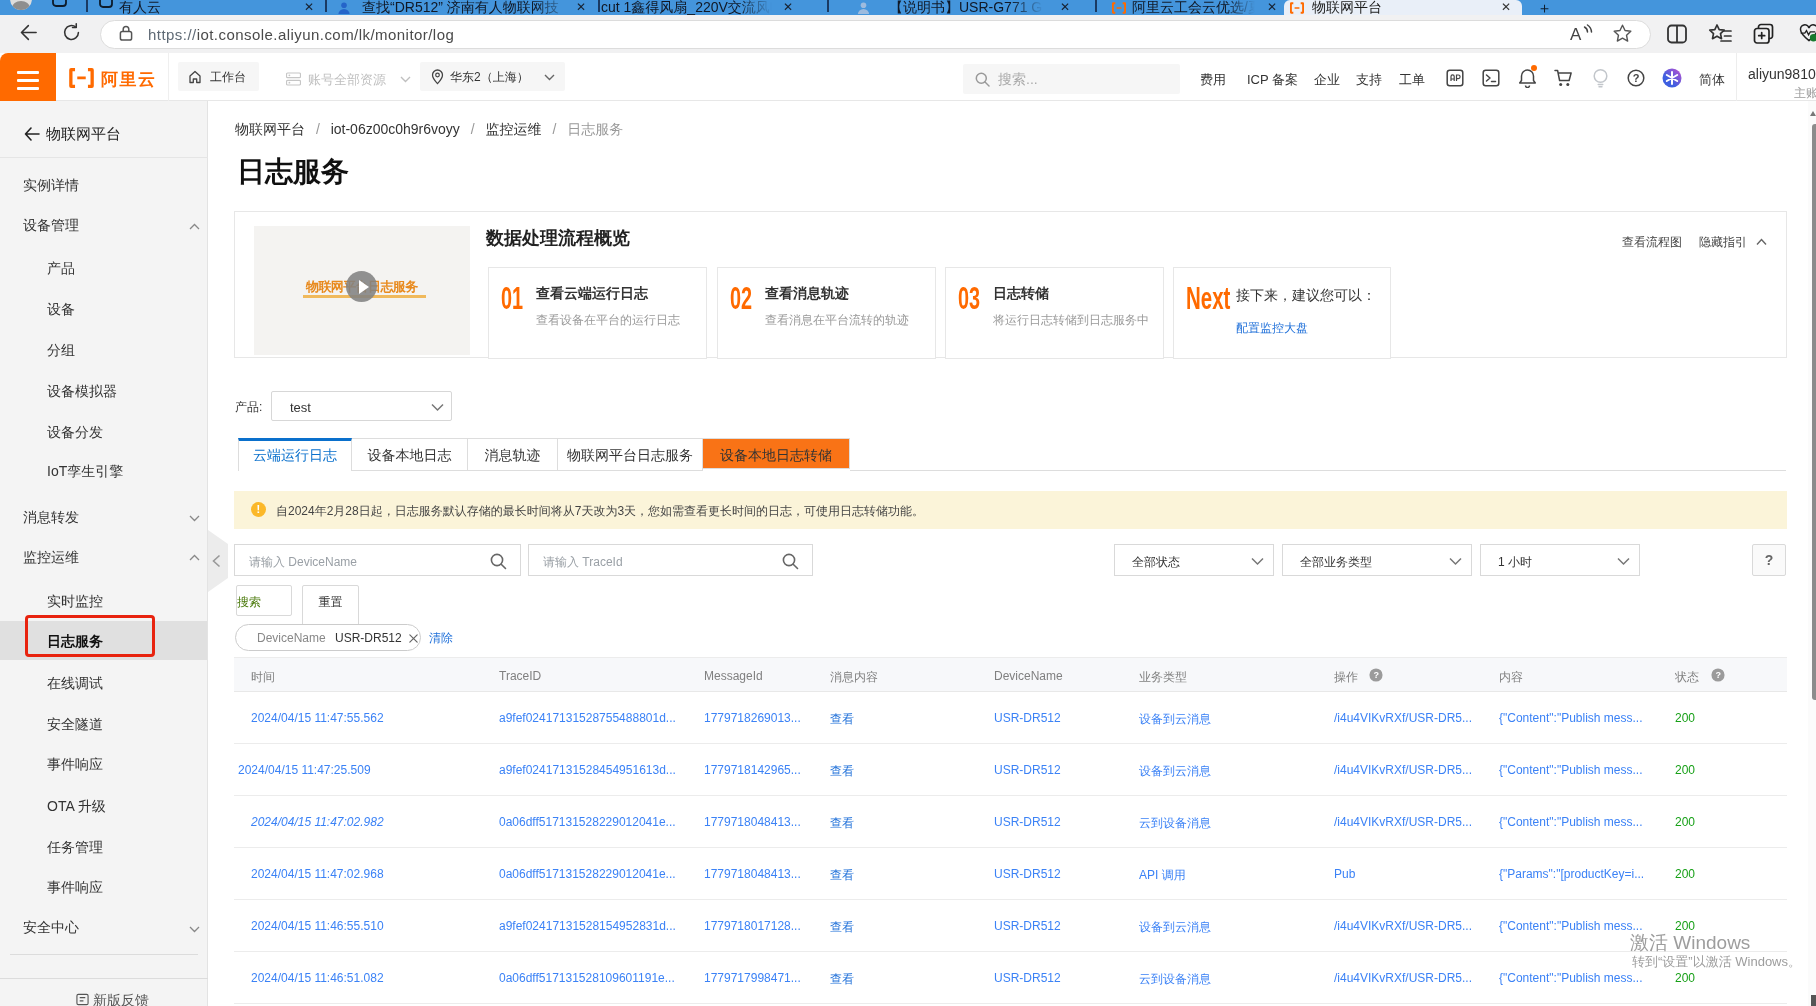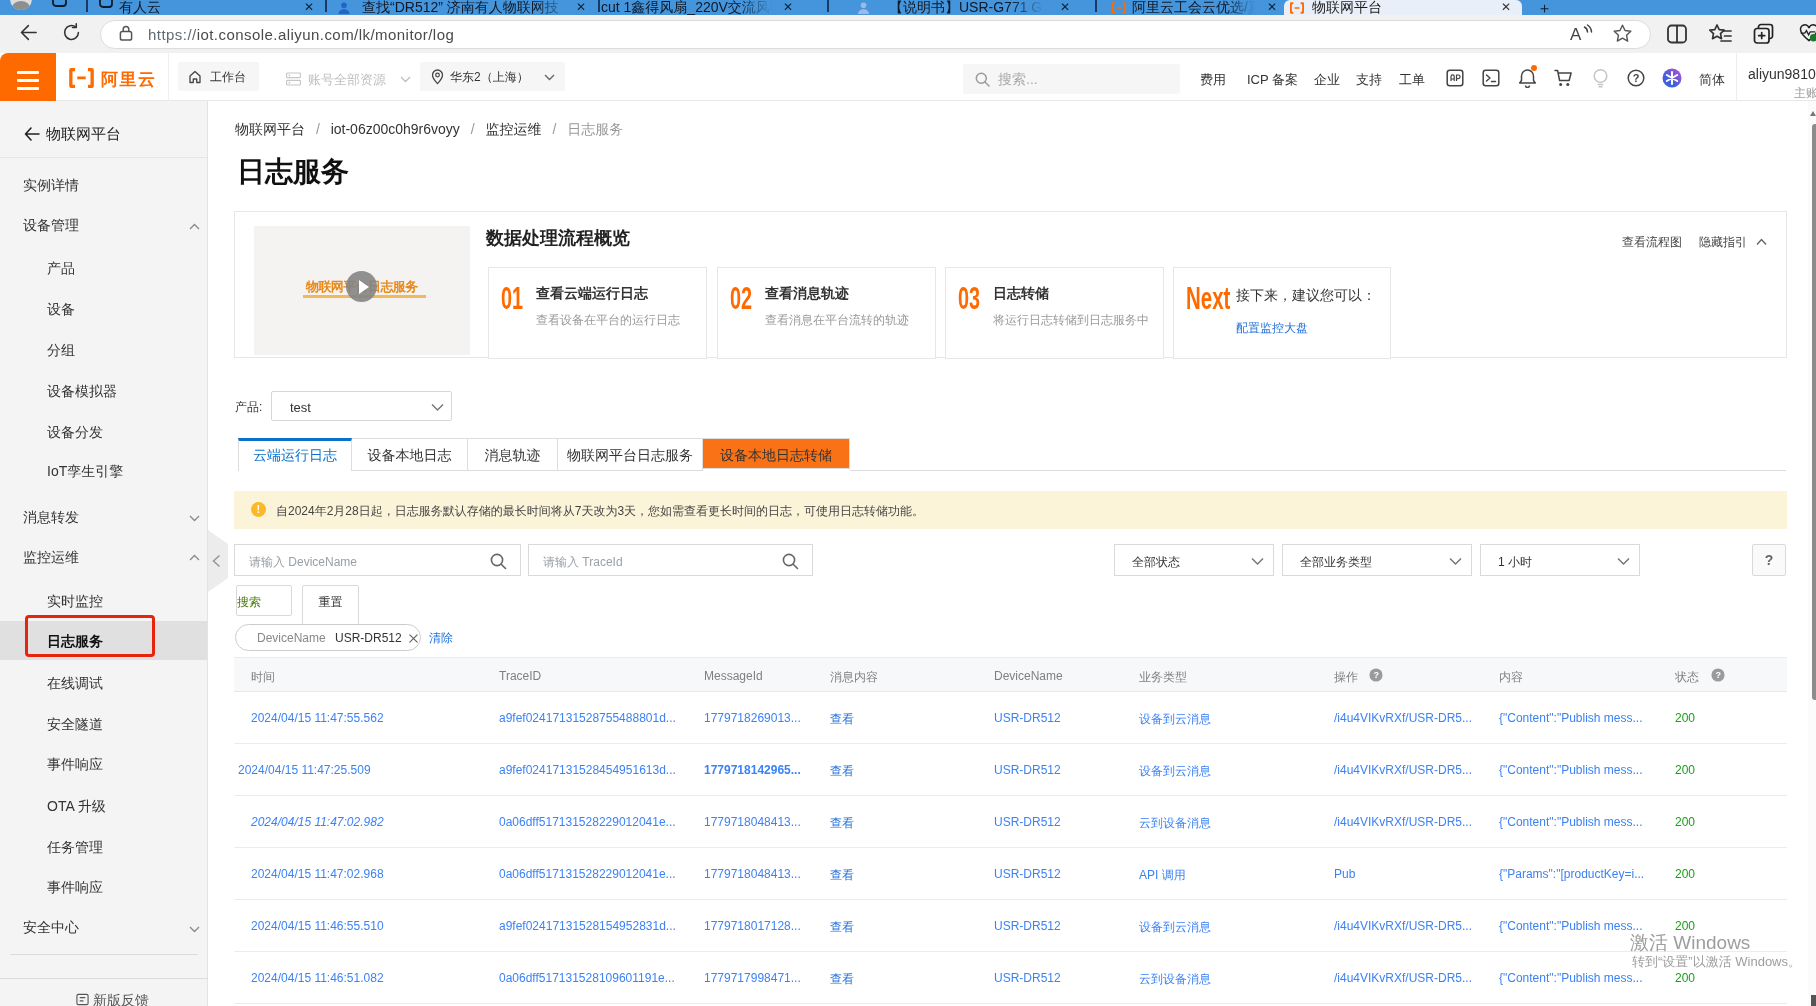--- a/index.html
+++ b/index.html
@@ -450,21 +450,21 @@
       <div class="td link" style="left:596px;">查看</div>
       <div class="td" style="left:760px;">USR-DR512</div>
       <div class="td" style="left:905px;">设备到云消息</div>
       <div class="td" style="left:1100px;">/i4u4VIKvRXf/USR-DR5...</div>
       <div class="td" style="left:1265px;">{"Content":"Publish mess...</div>
       <div class="td grn" style="left:1441px;">200</div>
   </div>
   <div class="row" style="top:643px;">
     <div class="td" style="left:4px;">2024/04/15 11:47:25.509</div>
       <div class="td" style="left:265px;">a9fef02417131528454951613d...</div>
-      <div class="td" style="left:470px;font-weight:bold;">1779718142965...</div>
+      <div class="td" style="left:470px;">1779718142965...</div>
       <div class="td link" style="left:596px;">查看</div>
       <div class="td" style="left:760px;">USR-DR512</div>
       <div class="td" style="left:905px;">设备到云消息</div>
       <div class="td" style="left:1100px;">/i4u4VIKvRXf/USR-DR5...</div>
       <div class="td" style="left:1265px;">{"Content":"Publish mess...</div>
       <div class="td grn" style="left:1441px;">200</div>
   </div>
   <div class="row" style="top:695px;">
     <div class="td" style="left:17px;font-style:italic;">2024/04/15 11:47:02.982</div>
       <div class="td" style="left:265px;">0a06dff517131528229012041e...</div>

